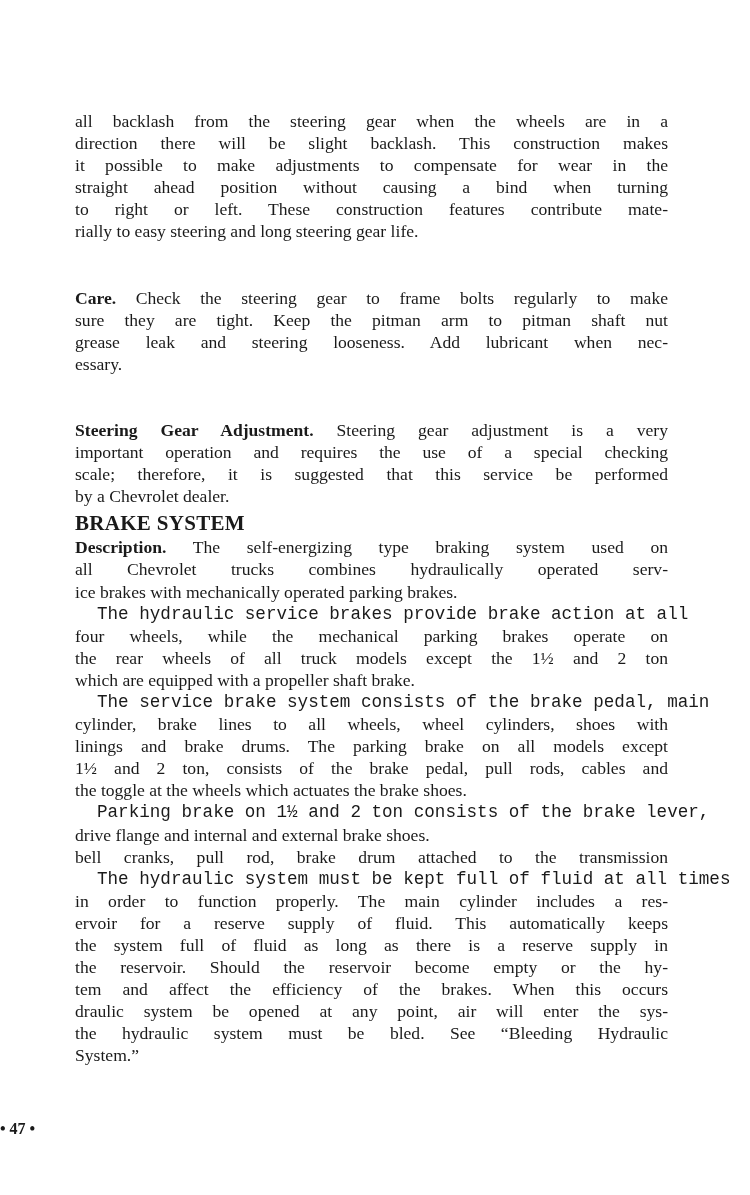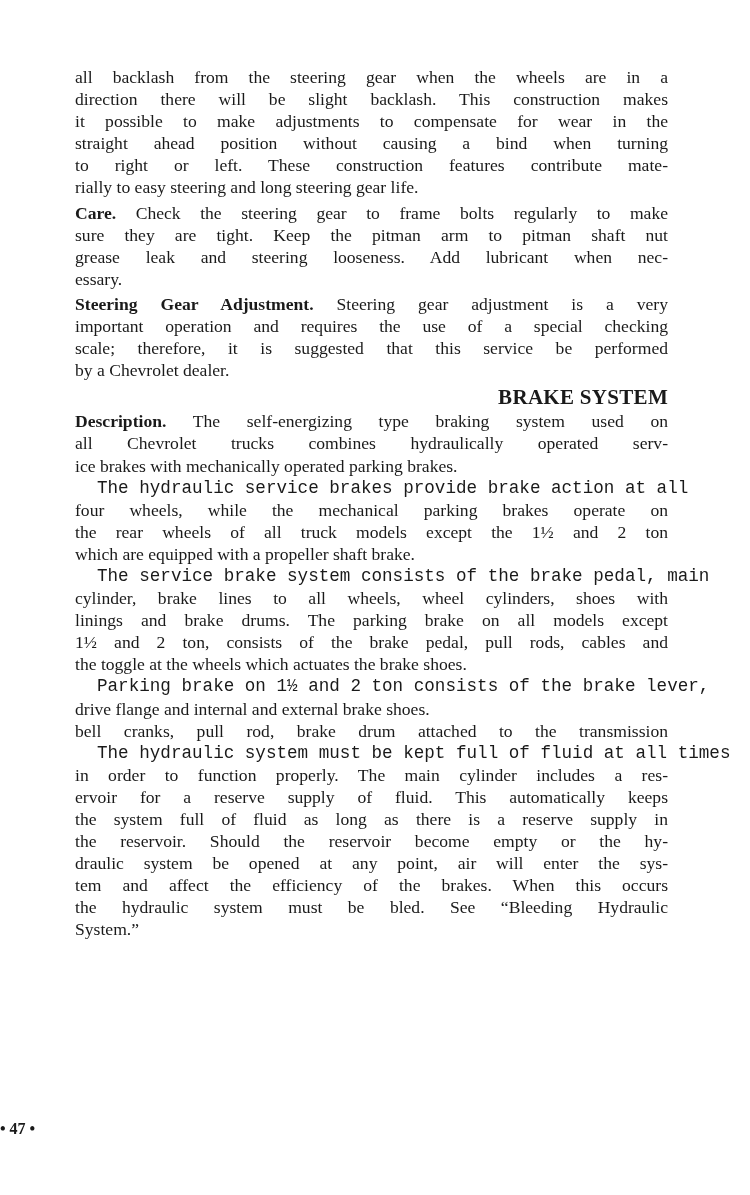--- a/index.html
+++ b/index.html
@@ -6,23 +6,23 @@
   body { width: 750px; height: 1195px; position: relative; overflow: hidden; }
   .page {
     position: absolute; left: 75px; top: 66px; width: 593px;
     font-family: "Liberation Serif", "DejaVu Serif", serif;
     font-size: 17.6px; color: #1a1a1a; line-height: 22.1px;
   }
   .line { display: block; white-space: nowrap; text-align: justify; text-align-last: justify; height: 22.1px; }
   .line.last { text-align-last: left; }
   .line.indent { padding-left: 22px; font-family: Liberation Mono, monospace; }
   .run-in { font-weight: bold; }
-  .para { margin-bottom: 3px; }
+  .para { margin-bottom: 3px; margin-top: 44px; }
   .heading {
-    text-align: right; font-weight: bold; font-size: 21px; letter-spacing: 0.3px;
+    text-align: left; font-weight: bold; font-size: 21px; letter-spacing: 0.3px;
     height: 26px; line-height: 26px; margin: 2px 0 0 0;
   }
   .folio {
     position: absolute; left: 0; width: 750px; top: 1120px; text-align: left;
     font-family: "Liberation Serif", "DejaVu Serif", serif; font-weight: bold; font-size: 16px; color: #1a1a1a;
   }
 </style>
 </head>
 <body>
 
@@ -79,20 +79,20 @@
     <span class="line last">drive flange and internal and external brake shoes.</span>
     <span class="line">bell cranks, pull rod, brake drum attached to the transmission</span>
   </div>
 
   <div>
     <span class="line indent">The hydraulic system must be kept full of fluid at all times</span>
     <span class="line">in order to function properly. The main cylinder includes a res-</span>
     <span class="line">ervoir for a reserve supply of fluid. This automatically keeps</span>
     <span class="line">the system full of fluid as long as there is a reserve supply in</span>
     <span class="line">the reservoir. Should the reservoir become empty or the hy-</span>
+    <span class="line">tem and affect the efficiency of the brakes. When this occurs</span>
     <span class="line">draulic system be opened at any point, air will enter the sys-</span>
-    <span class="line">tem and affect the efficiency of the brakes. When this occurs</span>
     <span class="line">the hydraulic system must be bled. See “Bleeding Hydraulic</span>
     <span class="line last">System.”</span>
   </div>
 </div>
 
 <div class="folio">• 47 •</div>
 
 </body></html>

